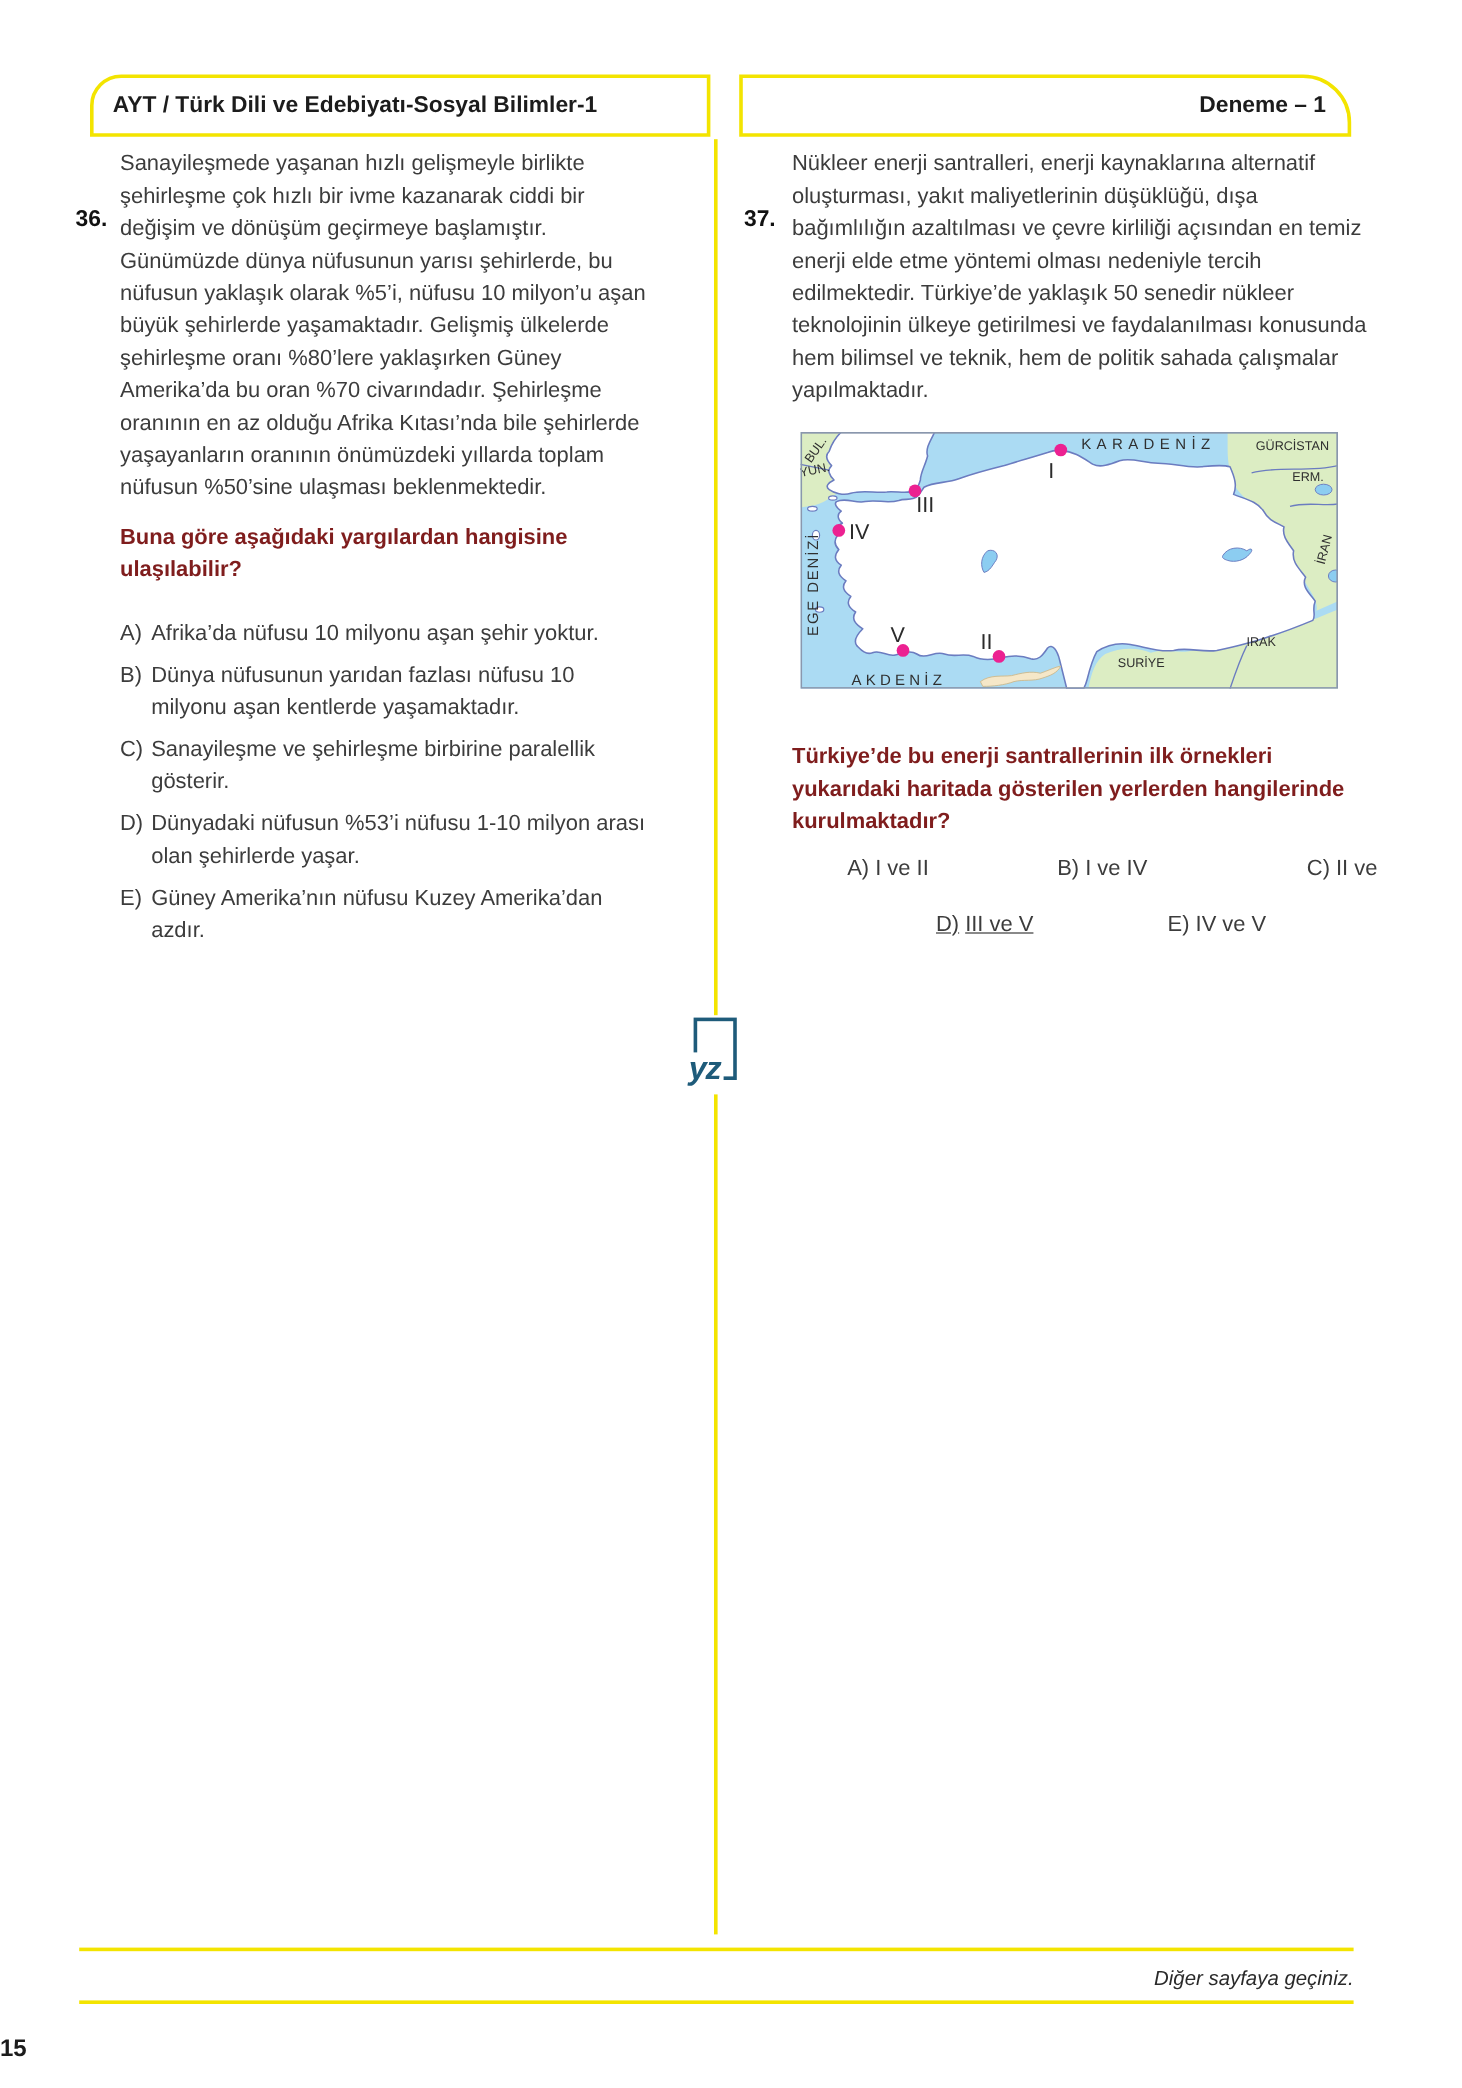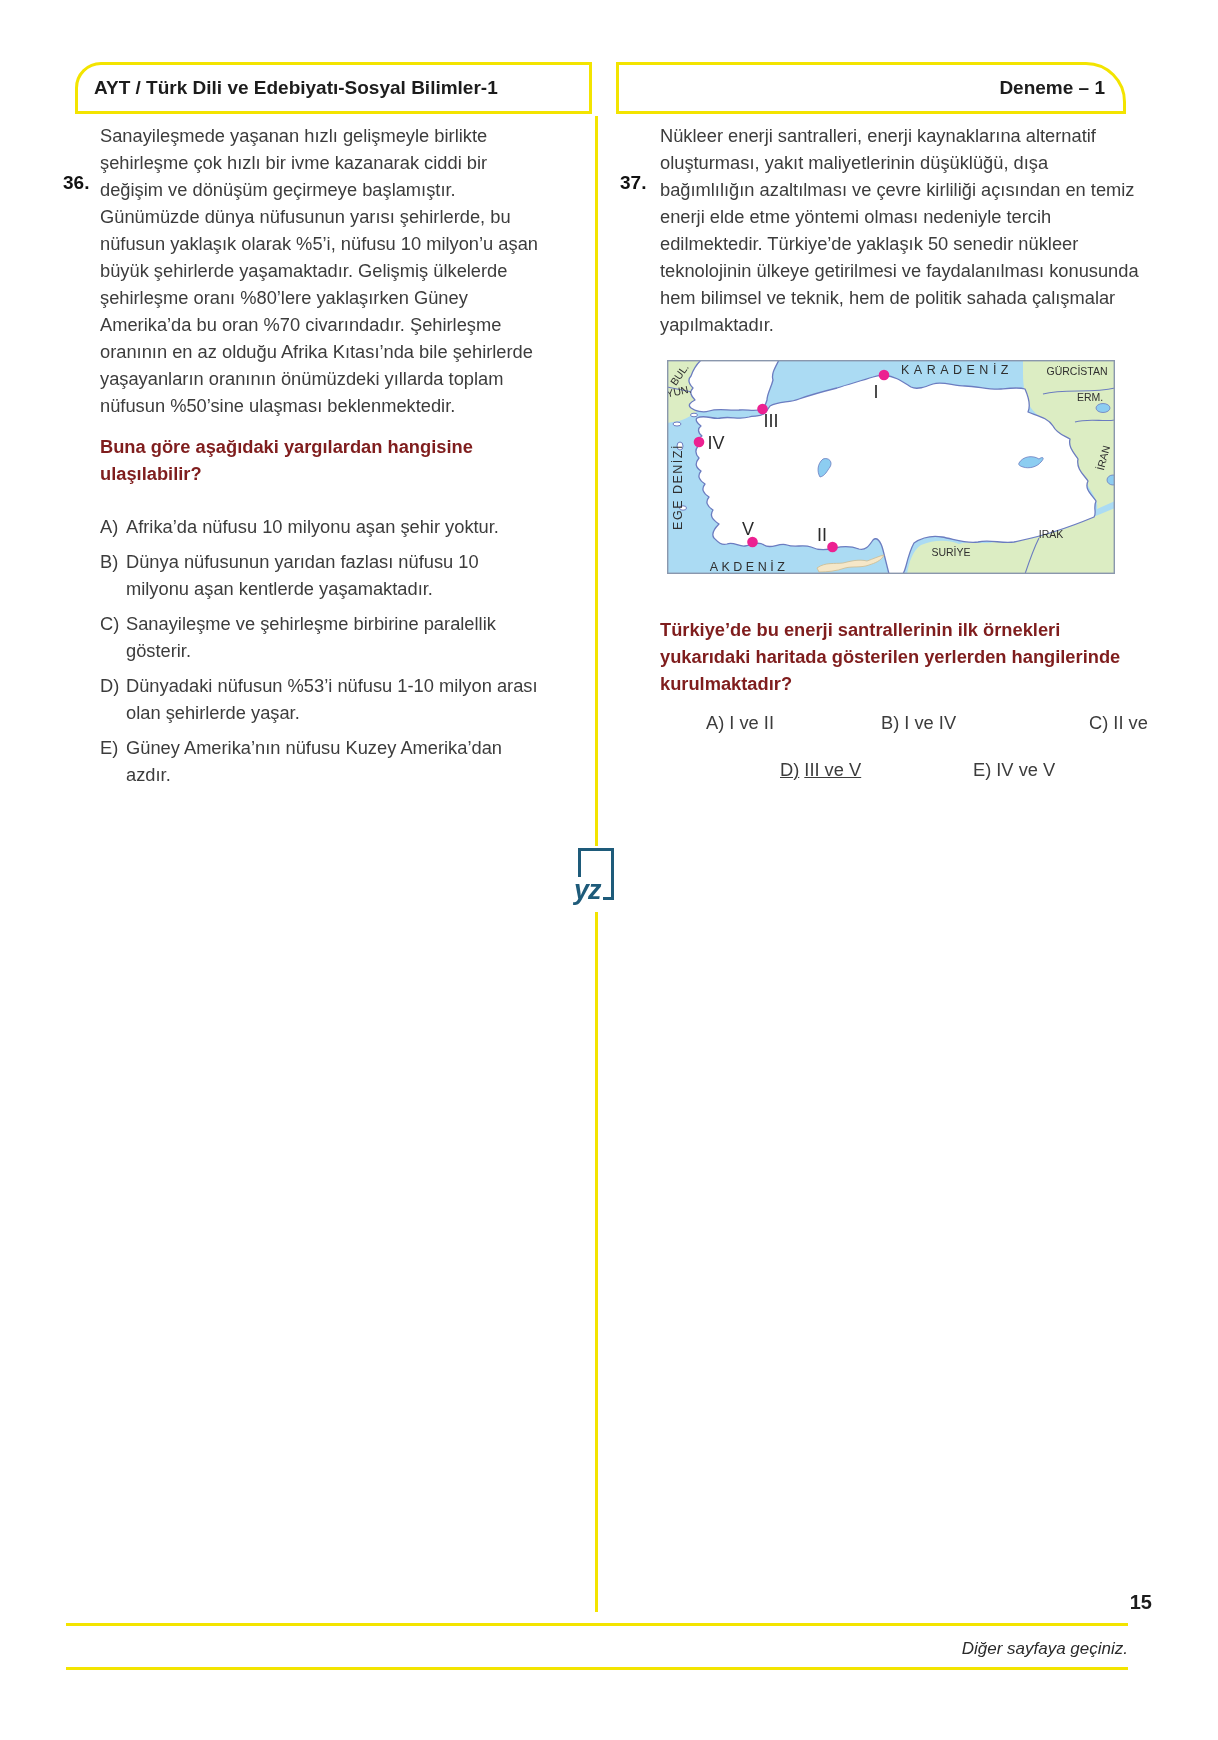--- a/index.html
+++ b/index.html
@@ -55,21 +55,21 @@
   .map-frame { fill:none; stroke:#8a97ad; stroke-width:1.4; }
   .sea-label, .country-label, .marker-num { font-family:"Liberation Sans", sans-serif; fill:#2f2f2f; }
   .sea-label { font-size:12.5px; }
   .country-label { font-size:10.5px; }
   .marker-num { font-size:18px; fill:#2b2b2b; }
 
   
   .hline { position:absolute; left:66px; width:1062px; height:3px; background:#f3e400; }
   .hline.top { top:1623px; }
   .hline.bottom { top:1667px; }
-  .page-num { position:absolute; left:0; right:0; top:1591px; text-align:right;
+  .page-num { position:absolute; left:0; right:0; top:1696px; text-align:left;
               font-weight:bold; font-size:20px; color:#1c1c1c; }
   .footer-note { position:absolute; top:1639px; left:66px; width:1062px; text-align:right;
                  font-style:italic; font-size:17px; color:#2a2a2a; }
 </style>
 </head>
 <body>
 
 <div class="page">
 
   <div class="hdr-box hdr-left">

